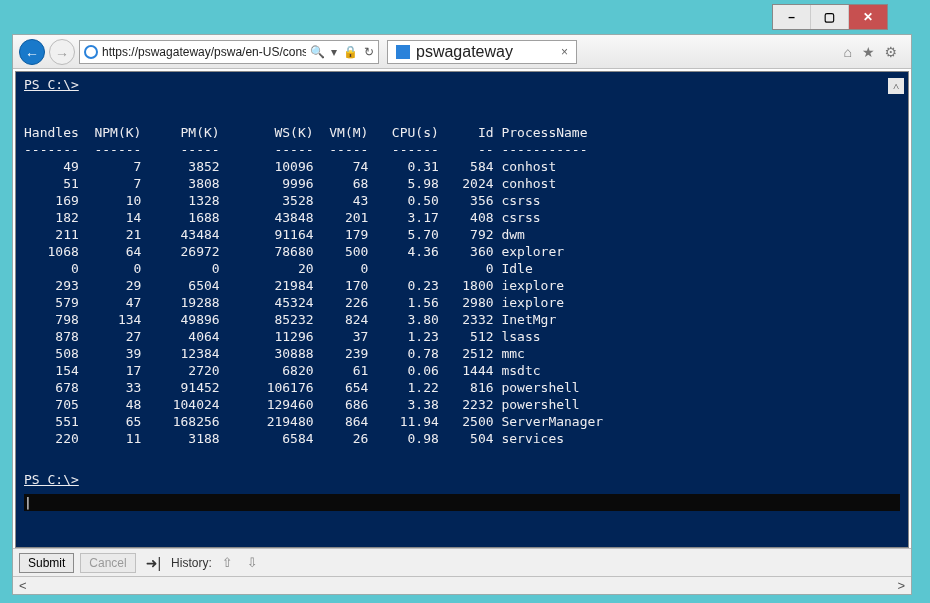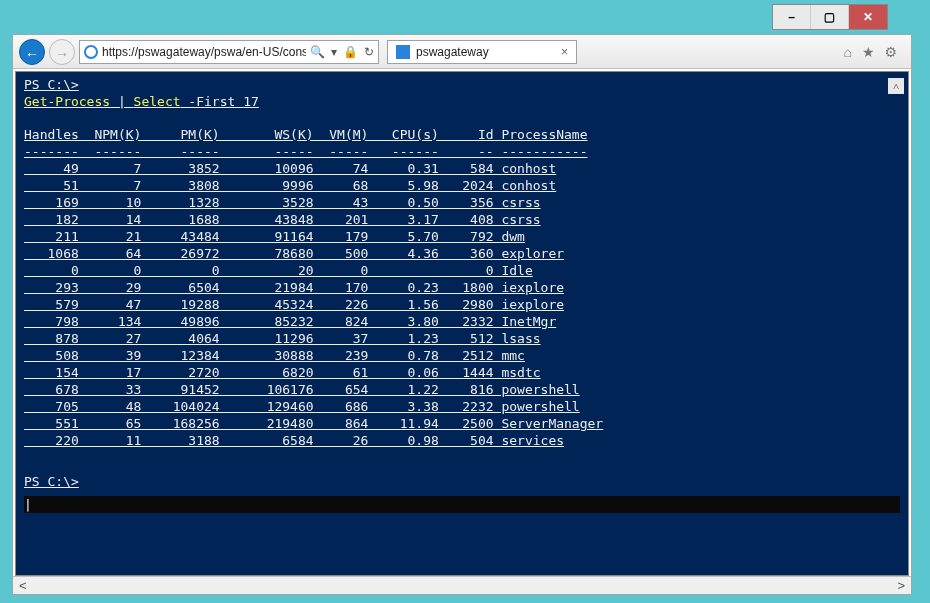--- a/index.html
+++ b/index.html
@@ -80,21 +80,21 @@
     background: #fff;
     height: 24px;
     display: flex;
     align-items: center;
     padding: 0 8px;
     gap: 6px;
     width: 190px;
     margin-left: 4px;
   }
   .tab-icon { width: 14px; height: 14px; background: #2a82da; }
-  .tab-title { flex: 1; font-size: 12px; color: #222; overflow: hidden; }
+  .tab-title { flex: 1; font-size: 16px; color: #222; overflow: hidden; }
   .tab-close { color: #666; font-size: 12px; }
   .right-tools {
     margin-left: auto;
     display: flex;
     gap: 10px;
     color: #777;
     padding-right: 8px;
     font-size: 14px;
   }
   .content {
@@ -121,21 +121,21 @@
     position: absolute;
     top: 6px; right: 4px;
     width: 16px; height: 16px;
     color: #444; background: #e8e8e8;
     display: flex; align-items: center; justify-content: center;
     font-size: 11px;
   }
   .prompt-line { white-space: pre; text-decoration: underline; }
   .ps-yellow { color: #f2f25a; }
   .ps-white  { color: #eeedf0; }
-  .table { white-space: pre; margin-top: 16px; text-decoration: underline; }
+  .table { white-space: pre; margin-top: 31px; }
   .cursor-row {
     background: #0a0a0a;
     margin-top: 6px;
     height: 17px;
     white-space: pre;
   }
   .bottom-bar {
     height: 28px;
     background: #f0f0f0;
     border-top: 1px solid #c0c0c0;
@@ -204,21 +204,20 @@
       <span>★</span>
       <span>⚙</span>
     </div>
   </div>
 
   <div class="content">
     <div class="console-area">
       <div class="scroll-up">˄</div>
 
       <div class="prompt-line"><span class="ps-white">PS C:\&gt;</span></div>
-      <div class="prompt-line"><span class="ps-yellow">Get-Process</span><span class="ps-white"> | </span><span class="ps-yellow">Select</span><span class="ps-white"> -First </span><span class="ps-white">17</span></div>
 
       <div class="table" id="proc-table">Handles  NPM(K)     PM(K)       WS(K)  VM(M)   CPU(s)     Id ProcessName
 -------  ------     -----       -----  -----   ------     -- -----------
      49       7      3852       10096     74     0.31    584 conhost
      51       7      3808        9996     68     5.98   2024 conhost
     169      10      1328        3528     43     0.50    356 csrss
     182      14      1688       43848    201     3.17    408 csrss
     211      21     43484       91164    179     5.70    792 dwm
    1068      64     26972       78680    500     4.36    360 explorer
       0       0         0          20      0               0 Idle
@@ -231,20 +230,28 @@
     678      33     91452      106176    654     1.22    816 powershell
     705      48    104024      129460    686     3.38   2232 powershell
     551      65    168256      219480    864    11.94   2500 ServerManager
     220      11      3188        6584     26     0.98    504 services
 </div>
 
       <div class="prompt-line" style="margin-top:24px"><span class="ps-white">PS C:\&gt;</span></div>
       <div class="cursor-row"><span class="ps-white">|</span></div>
     </div>
 
+    <div class="bottom-bar">
+      <button class="btn">Submit</button>
+      <button class="btn disabled">Cancel</button>
+      <span class="tab-sym">➜|</span>
+      <span class="hist-label">History:</span>
+      <span class="hist-arrow">⇧</span>
+      <span class="hist-arrow">⇩</span>
+    </div>
 
     <div class="hscroll">
       <span>&lt;</span>
       <span>&gt;</span>
     </div>
   </div>
 
 </div>
 
 </body></html>

